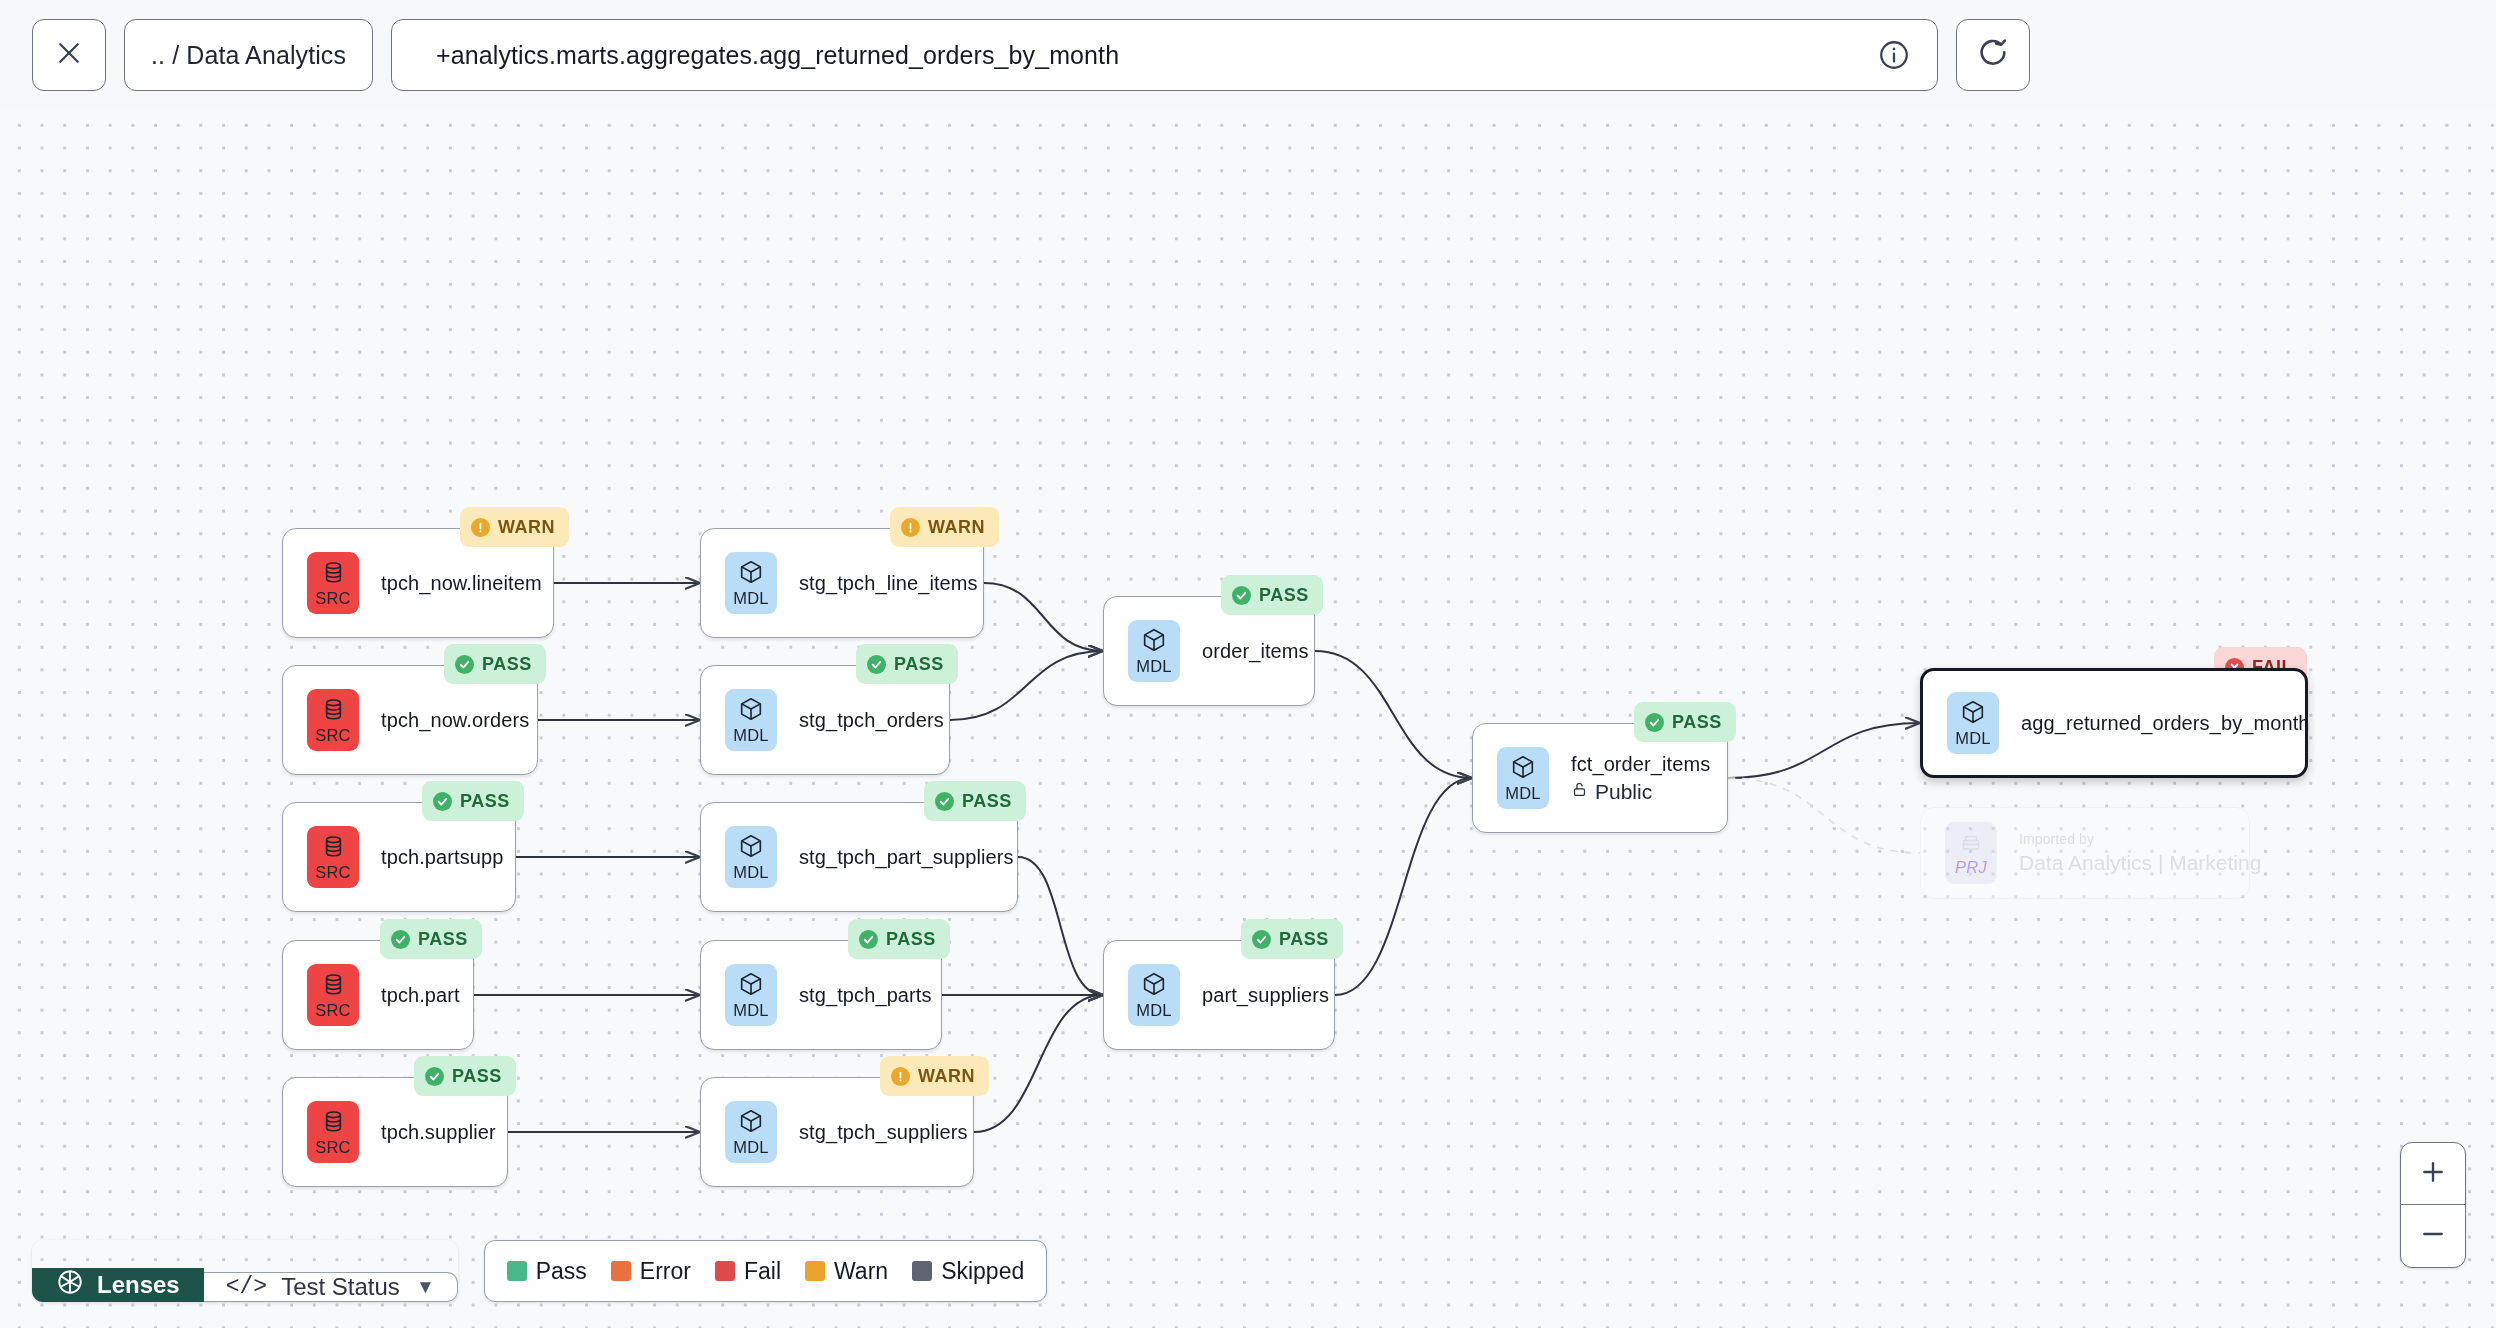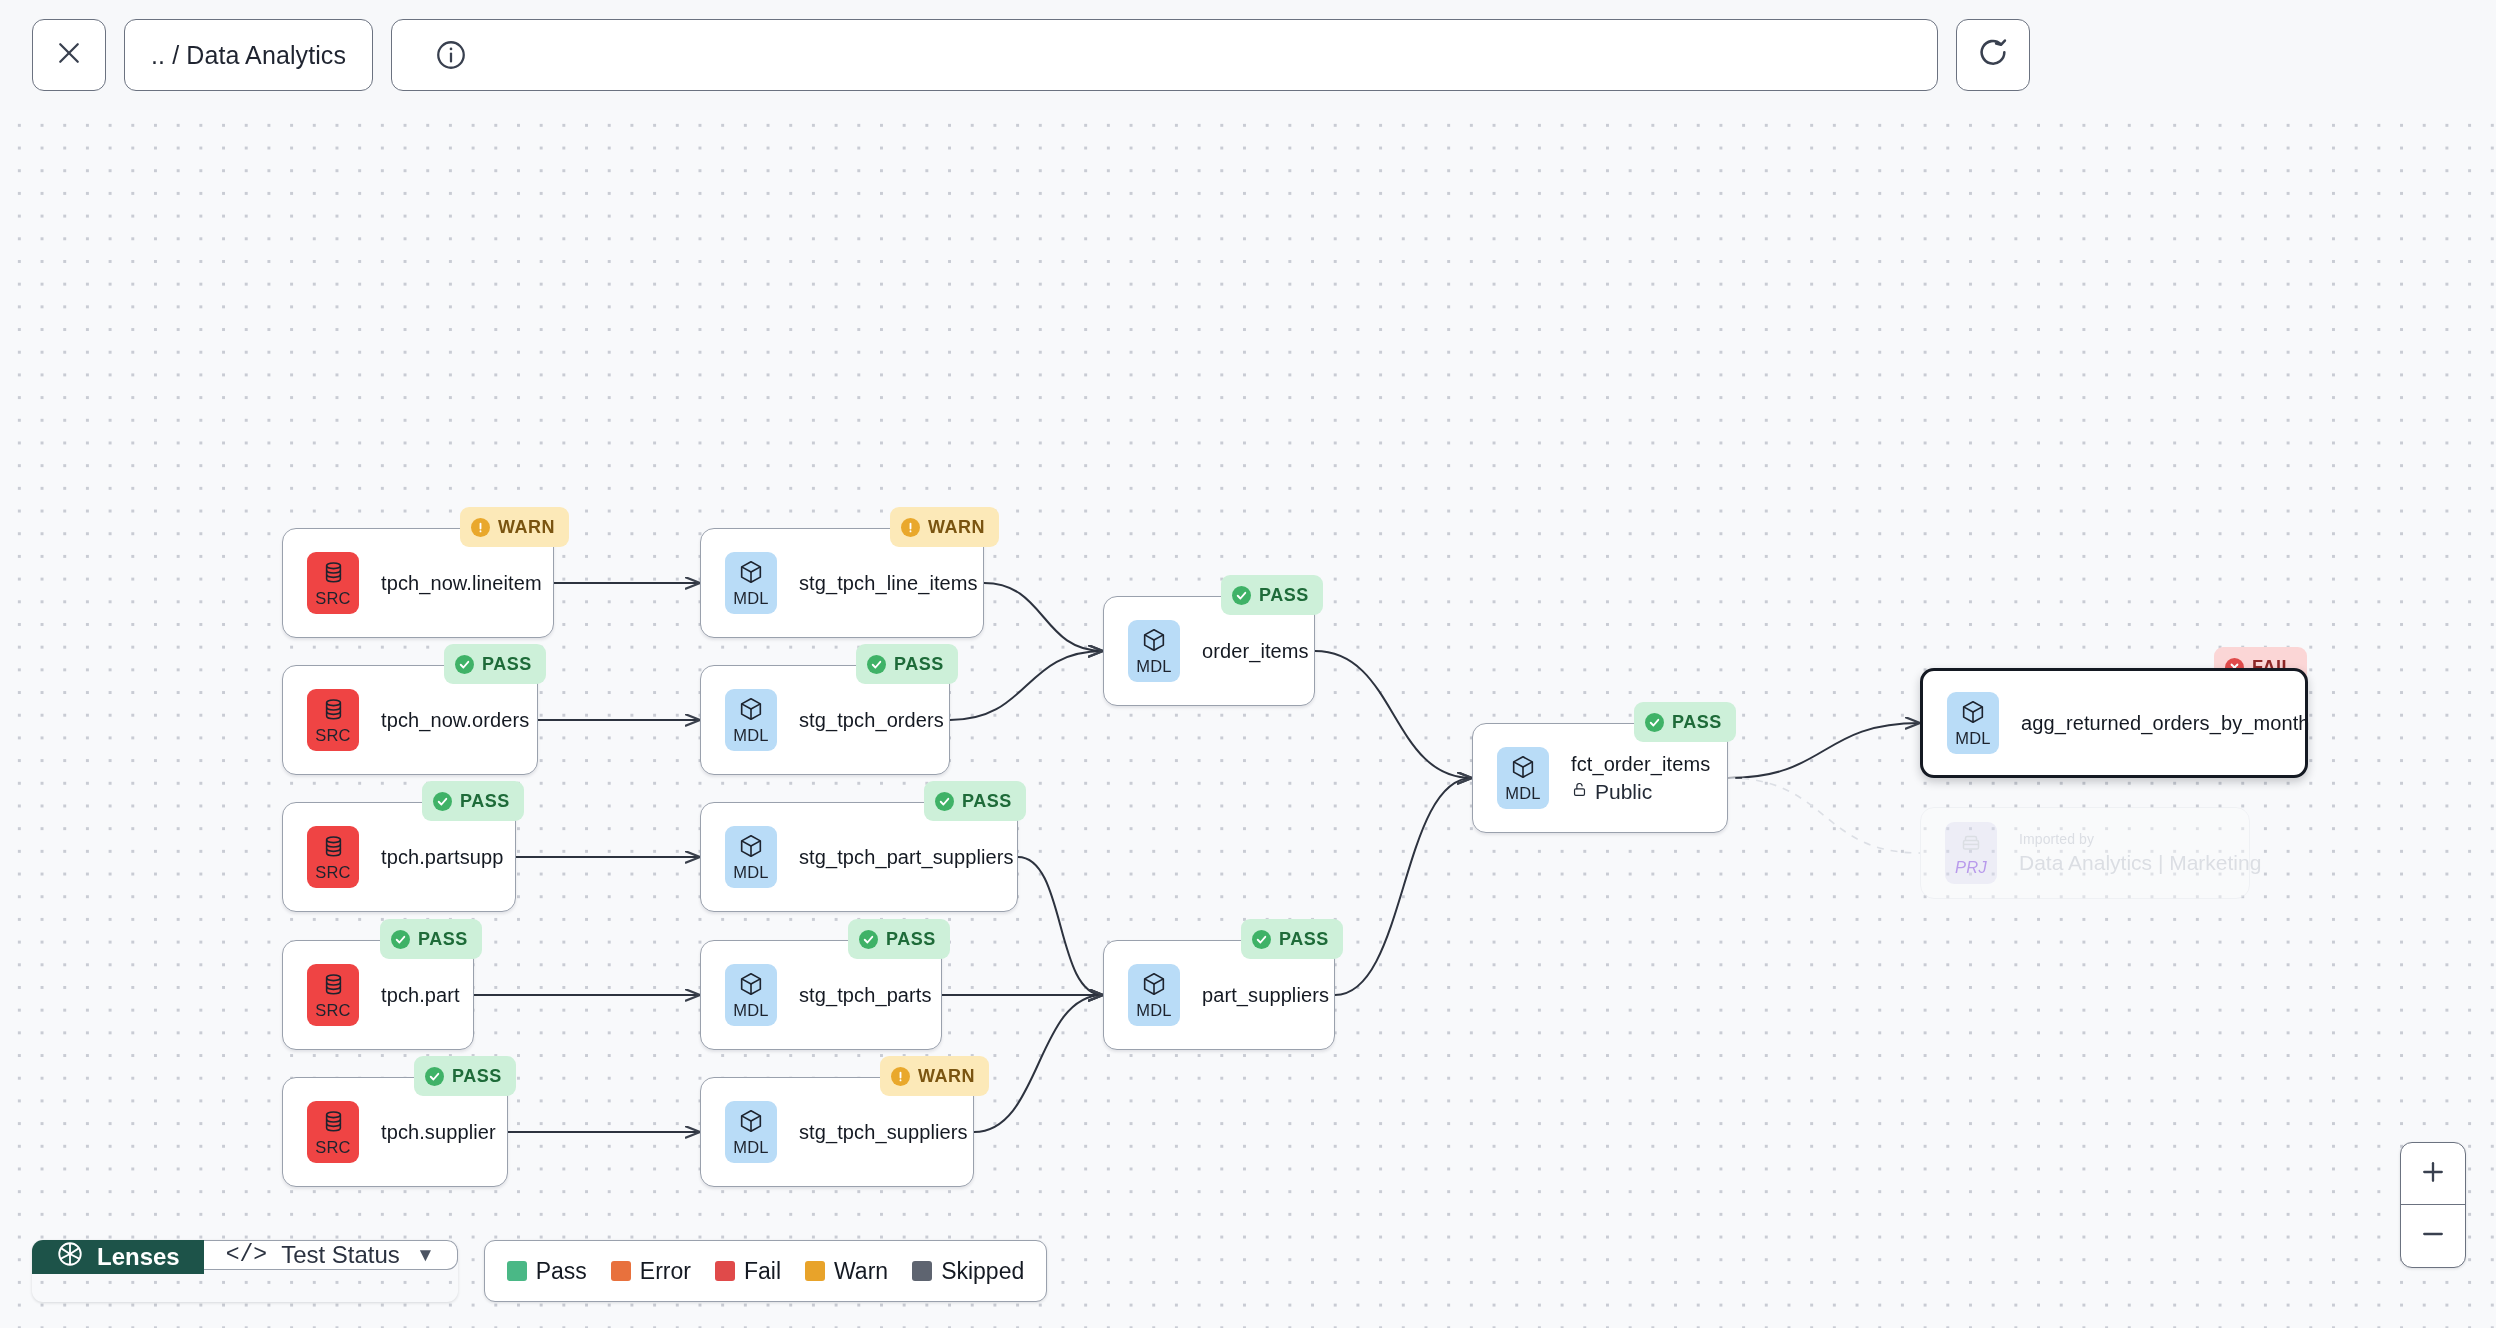--- a/index.html
+++ b/index.html
@@ -166,21 +166,21 @@
   .badge-fail .dot { background: #e04b4b; color: #fff; }
 
   
   #bottombar {
     position: absolute;
     left: 32px; bottom: 26px;
     display: flex; align-items: center; gap: 26px;
     z-index: 30;
   }
   #lens-group {
-    display: flex; align-items: flex-start;
+    display: flex; align-items: flex-end;
     height: 62px;
     border-radius: 11px;
     overflow: hidden;
     box-shadow: 0 1px 3px rgba(20,25,34,0.14);
   }
   #lenses-btn {
     background: #1d5349;
     color: #ffffff;
     display: flex; align-items: center; gap: 13px;
     padding: 0 24px;
@@ -250,20 +250,21 @@
 
   <div class="tb-btn" id="breadcrumb">.. / Data Analytics</div>
 
   <div id="searchbar">
     <span class="mag">
       <svg viewBox="0 0 24 24" fill="none" stroke="currentColor" stroke-width="1.9" stroke-linecap="round">
         <circle cx="10.5" cy="10.5" r="6.5"></circle>
           <line x1="15.4" y1="15.4" x2="21" y2="21"></line>
       </svg>
     </span>
+    <input id="search-input" type="text" value="+analytics.marts.aggregates.agg_returned_orders_by_month" placeholder="Search lineage" style="">
     <span id="info-icon">
       <svg viewBox="0 0 24 24" fill="none" stroke="currentColor" stroke-width="1.6">
         <circle cx="12" cy="12" r="9"></circle>
         <line x1="12" y1="11" x2="12" y2="16.5" stroke-linecap="round"></line>
         <circle cx="12" cy="7.7" r="0.95" fill="currentColor" stroke="none"></circle>
       </svg>
     </span>
   </div>
 
   <div class="tb-btn" id="refresh-btn">

